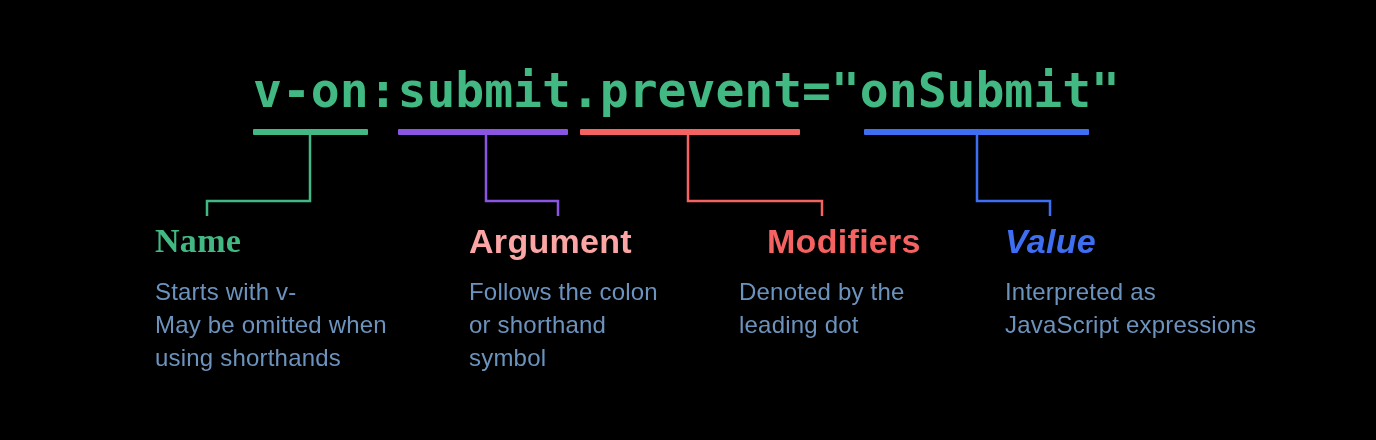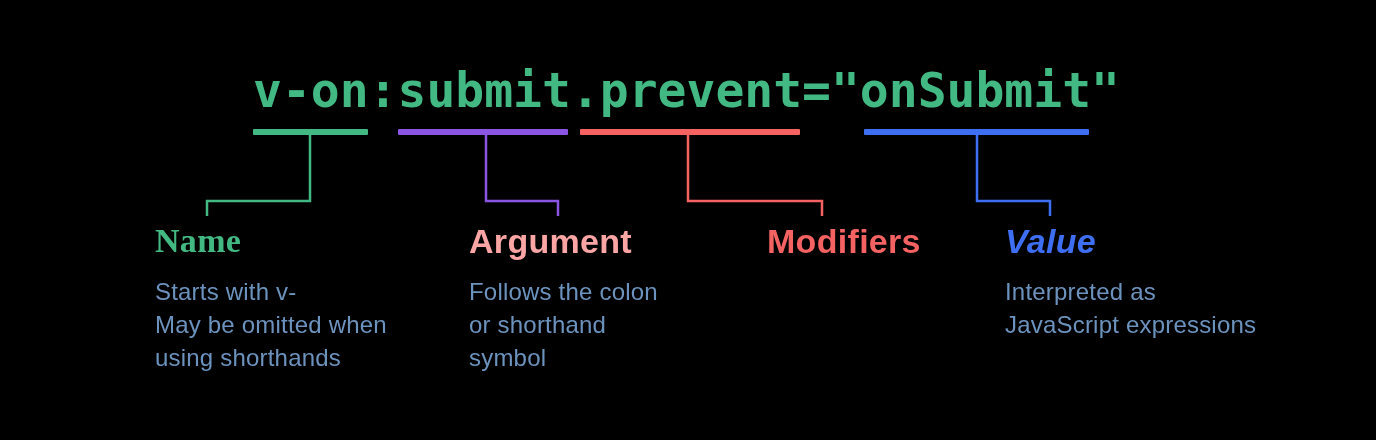--- a/index.html
+++ b/index.html
@@ -95,16 +95,18 @@
   <div class="label l-1" style="color: #fca5a5;">Argument</div>
   <div class="label l-2" style="color: rgb(245, 98, 98);">Modifiers</div>
   <div class="label l-3" style="color: rgb(62, 110, 242); font-style: italic;">Value</div>
 
   <div class="description d-0" style="color: rgb(108, 147, 189);">Starts with v-
 May be omitted when
 using shorthands</div>
   <div class="description d-1" style="color: rgb(108, 147, 189);">Follows the colon
 or shorthand
 symbol</div>
+  <div class="description d-2" style="color: rgb(108, 147, 189);">Denoted by the
+leading dot</div>
   <div class="description d-3" style="color: rgb(108, 147, 189);">Interpreted as
 JavaScript expressions</div>
 
 </div>
 
 </body></html>

